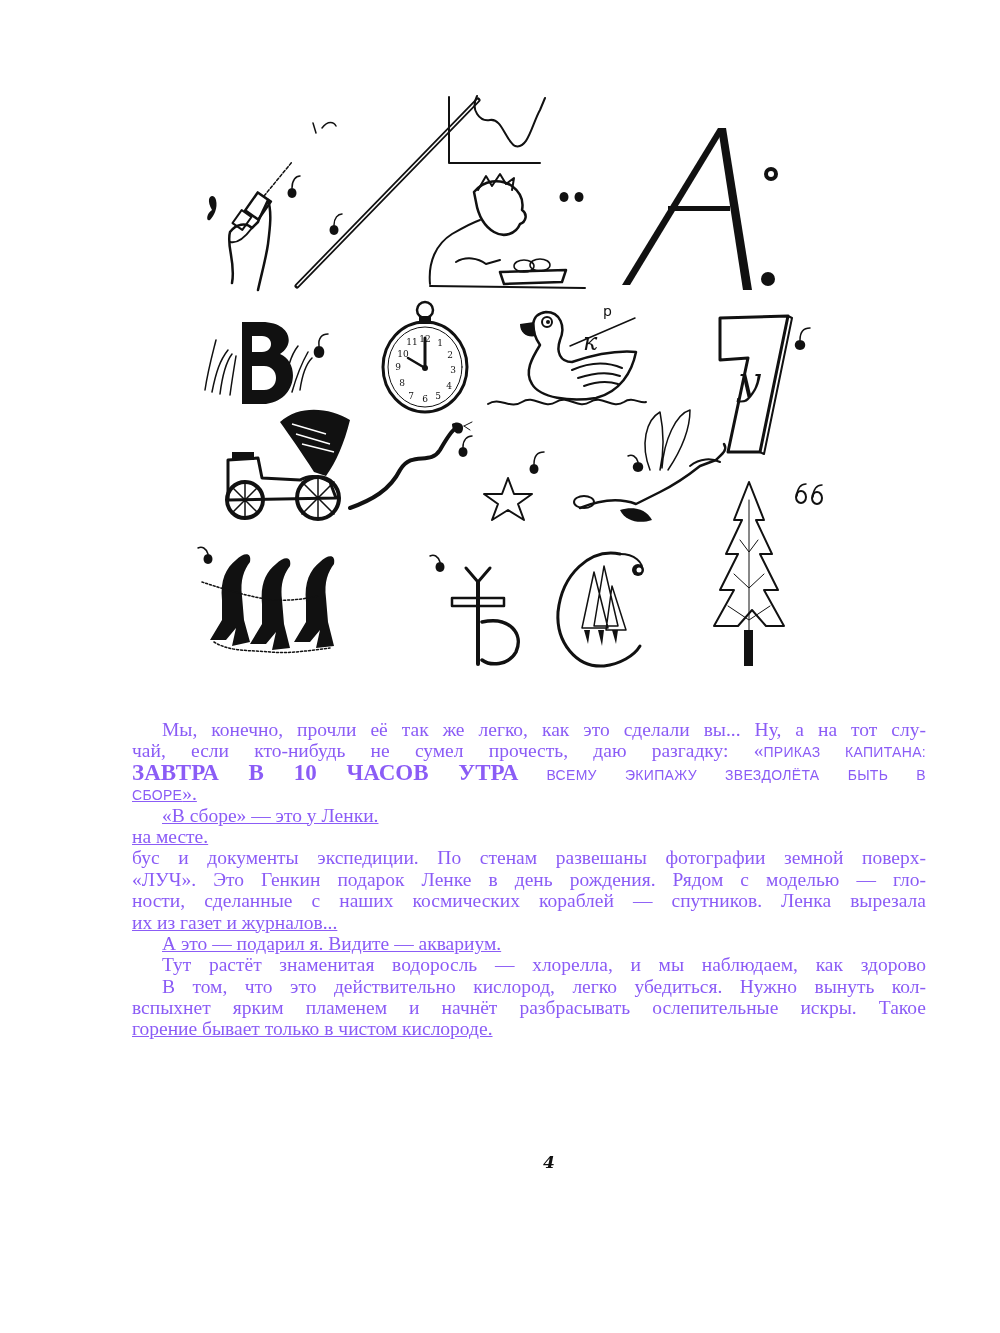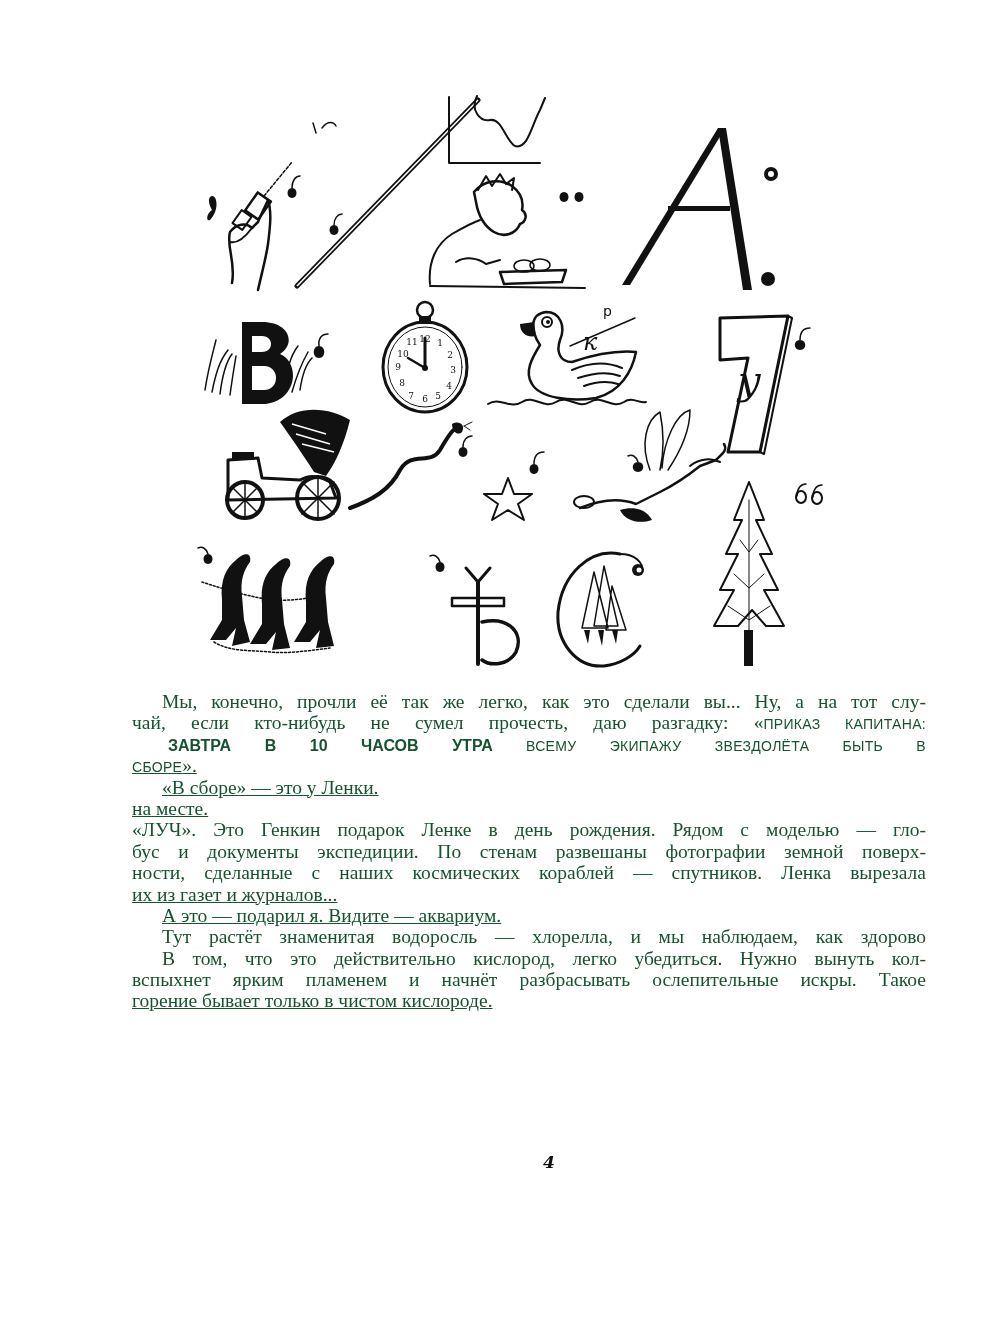--- a/index.html
+++ b/index.html
@@ -1,22 +1,22 @@
 <!DOCTYPE html>
 <html><head>
 <meta charset="utf-8">
 <style>
   html, body { margin: 0; padding: 0; background: #ffffff; }
   body { width: 1000px; height: 1333px; position: relative; overflow: hidden; font-family: "DejaVu Serif", serif; color: #111; }
   .illus { position: absolute; left: 0; top: 0; width: 1000px; height: 700px; }
-  .text-block { position: absolute; left: 132px; top: 691px; width: 794px; font-family: "Liberation Serif", serif; font-size: 19.5px; line-height: 21.4px; color: #14532d; }
+  .text-block { position: absolute; left: 132px; top: 719px; width: 794px; font-family: "Liberation Serif", serif; font-size: 19.5px; line-height: 21.4px; color: #8b5cf6; }
   .line { display: block; white-space: nowrap; text-align: justify; text-align-last: justify; height: 21.4px; overflow: visible; }
   .line.last { text-align-last: left; text-decoration: underline; }
   .line.indent { padding-left: 30px; }
-  .line .bold { font-family: Liberation Sans, sans-serif; font-weight: bold; font-size: 16px; margin-left: 36px; }
+  .line .bold { font-family: Liberation Serif, serif; font-weight: bold; font-size: 23px; }
   .line .caps { font-family: "Liberation Sans", sans-serif; font-size: 14px; letter-spacing: 0.3px; }
   .page-number { position: absolute; left: 543px; top: 1152px; font-family: "DejaVu Serif", serif; font-style: italic; font-weight: bold; font-size: 17px; color: #111; }
   svg .ink { fill: #111; }
   svg .stroke { stroke: #111; fill: none; stroke-linecap: round; stroke-linejoin: round; }
 </style>
 </head>
 <body>
 
 <svg class="illus" viewBox="0 0 1000 700" xmlns="http://www.w3.org/2000/svg">
 
@@ -177,22 +177,22 @@
   </g>
 </svg>
 
 <div class="text-block">
   <span class="line indent"><span>Мы, конечно,  прочли её так же легко, как это сделали вы... Ну, а на тот слу-</span></span>
   <span class="line"><span>чай, если кто-нибудь не сумел прочесть, даю разгадку: «</span><span class="caps">ПРИКАЗ КАПИТАНА:</span></span>
   <span class="line"><span class="bold">ЗАВТРА В 10 ЧАСОВ УТРА</span><span class="caps">  ВСЕМУ ЭКИПАЖУ ЗВЕЗДОЛЁТА  БЫТЬ В</span></span>
   <span class="line last"><span class="caps">СБОРЕ</span><span>».</span></span>
   <span class="line indent last"><span>«В сборе» — это у Ленки.</span></span>
   <span class="line last"><span>на месте.</span></span>
+  <span class="line"><span>бус и документы экспедиции. По стенам развешаны фотографии земной поверх-</span></span>
   <span class="line"><span>«ЛУЧ». Это Генкин подарок Ленке в день рождения. Рядом с моделью — гло-</span></span>
-  <span class="line"><span>бус и документы экспедиции. По стенам развешаны фотографии земной поверх-</span></span>
   <span class="line"><span>ности, сделанные с наших космических кораблей — спутников. Ленка вырезала</span></span>
   <span class="line last"><span>их из газет и журналов...</span></span>
   <span class="line indent last"><span>А это — подарил я. Видите — аквариум.</span></span>
   <span class="line indent"><span>Тут растёт знаменитая водоросль — хлорелла, и мы наблюдаем, как здорово</span></span>
   <span class="line indent"><span>В том, что это действительно кислород, легко убедиться. Нужно вынуть кол-</span></span>
   <span class="line"><span>вспыхнет ярким пламенем и начнёт разбрасывать ослепительные искры. Такое</span></span>
   <span class="line last"><span>горение бывает только в чистом кислороде.</span></span>
 </div>
 
 <div class="page-number">4</div>

